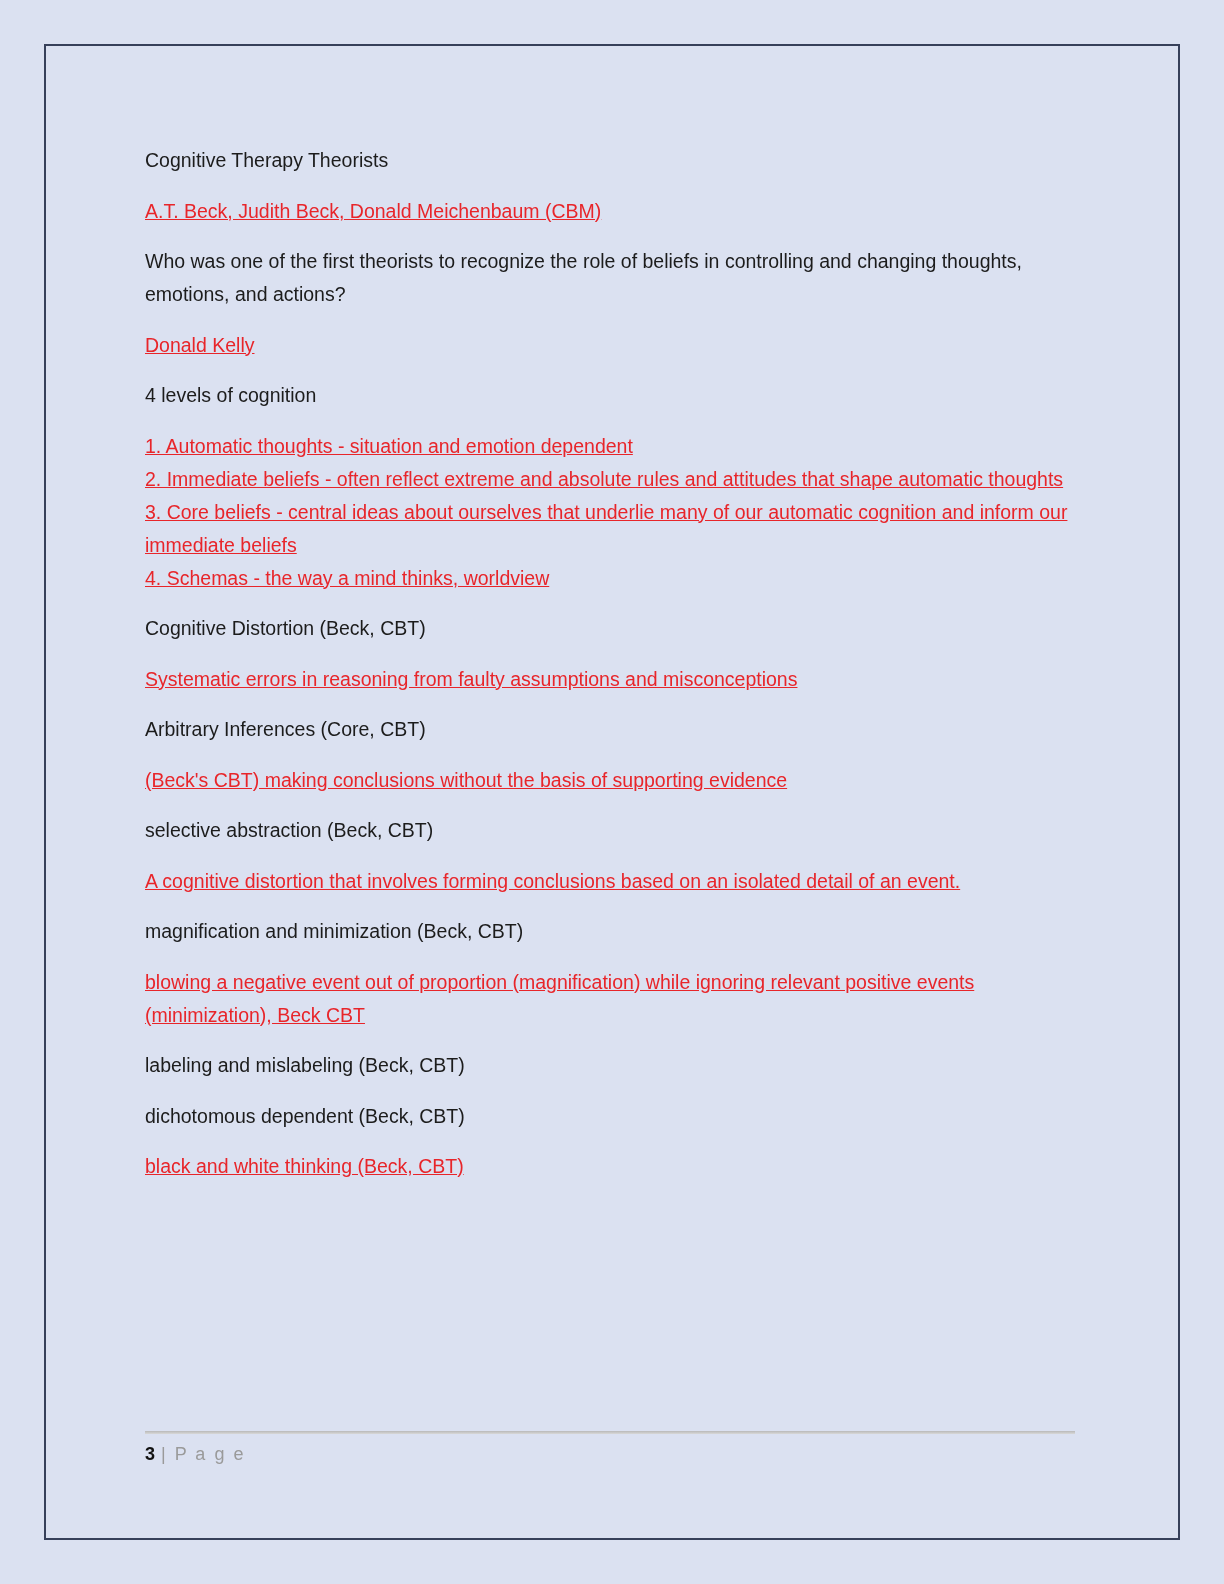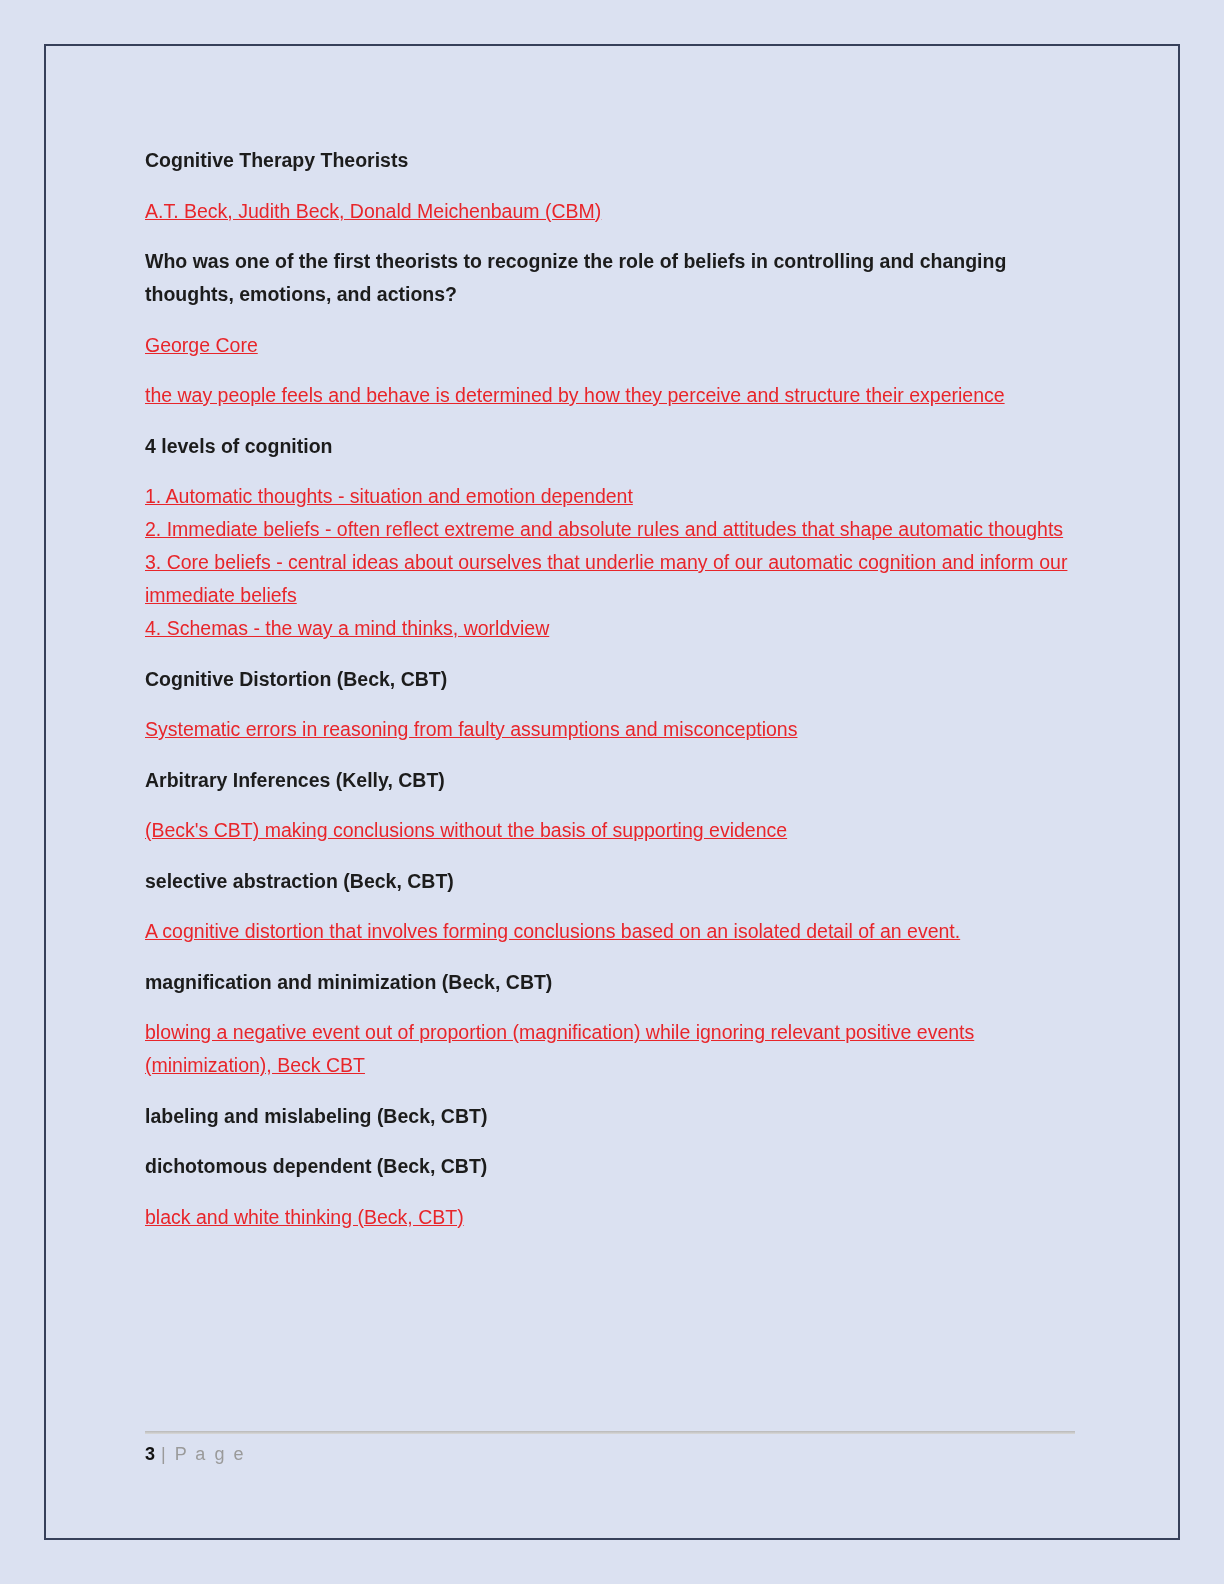--- a/index.html
+++ b/index.html
@@ -32,21 +32,21 @@
     right:98px;
     bottom:130px;
     overflow:hidden;
   }
   .block{
     font-size:19.5px;
     line-height:33px;
     margin:0 0 17.5px 0;
     white-space:pre-line;
   }
-  .q{color:var(--ink);font-weight:bold;}
+  .q{color:var(--ink);}
   .a{color:var(--red);text-decoration:underline;}
   .footer{
     position:absolute;
     left:99px;right:103px;
     bottom:72px;
   }
   .footer-rule{
     height:3px;
     background:linear-gradient(to bottom,#b9b9b9,#d8d8d8);
     margin-bottom:8px;
@@ -67,30 +67,29 @@
   }
 </style>
 </head>
 <body>
 
 <div class="page-frame">
   <div class="content">
     <p class="block q">Cognitive Therapy Theorists</p>
     <p class="block a">A.T. Beck, Judith Beck, Donald Meichenbaum (CBM)</p>
     <p class="block q">Who was one of the first theorists to recognize the role of beliefs in controlling and changing thoughts, emotions, and actions?</p>
-    <p class="block a">George Core</p>
-    <p class="block a">the way people feels and behave is determined by how they perceive and structure their experience</p>
+    <p class="block a">Donald Kelly</p>
     <p class="block q">4 levels of cognition</p>
     <p class="block a">1. Automatic thoughts - situation and emotion dependent
 2. Immediate beliefs - often reflect extreme and absolute rules and attitudes that shape automatic thoughts
 3. Core beliefs - central ideas about ourselves that underlie many of our automatic cognition and inform our immediate beliefs
 4. Schemas - the way a mind thinks, worldview</p>
     <p class="block q">Cognitive Distortion (Beck, CBT)</p>
     <p class="block a">Systematic errors in reasoning from faulty assumptions and misconceptions</p>
-    <p class="block q">Arbitrary Inferences (Kelly, CBT)</p>
+    <p class="block q">Arbitrary Inferences (Core, CBT)</p>
     <p class="block a">(Beck's CBT) making conclusions without the basis of supporting evidence</p>
     <p class="block q">selective abstraction (Beck, CBT)</p>
     <p class="block a">A cognitive distortion that involves forming conclusions based on an isolated detail of an event.</p>
     <p class="block q">magnification and minimization (Beck, CBT)</p>
     <p class="block a">blowing a negative event out of proportion (magnification) while ignoring relevant positive events (minimization), Beck CBT</p>
     <p class="block q">labeling and mislabeling (Beck, CBT)</p>
     <p class="block q">dichotomous dependent (Beck, CBT)</p>
     <p class="block a">black and white thinking (Beck, CBT)</p>
   </div>
 

